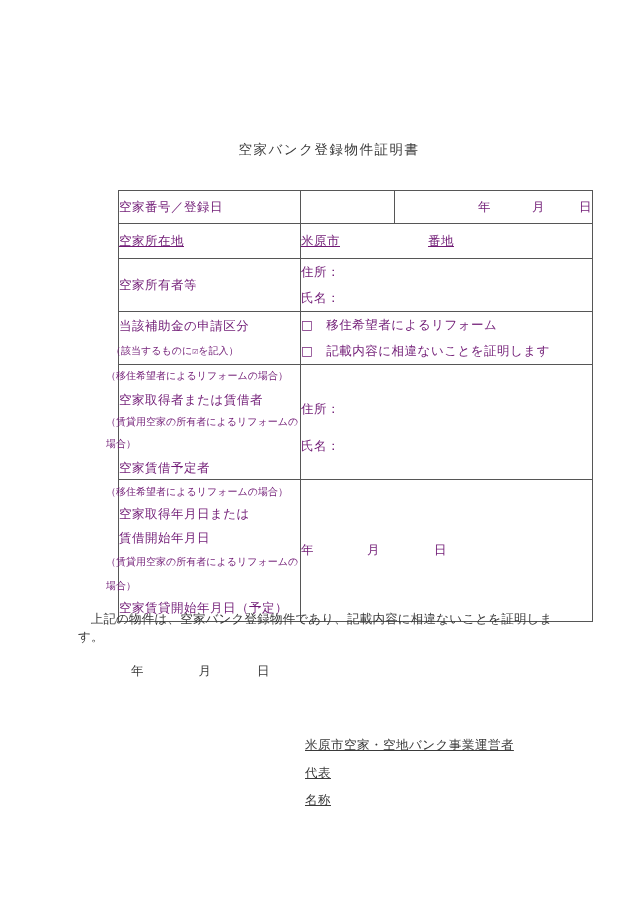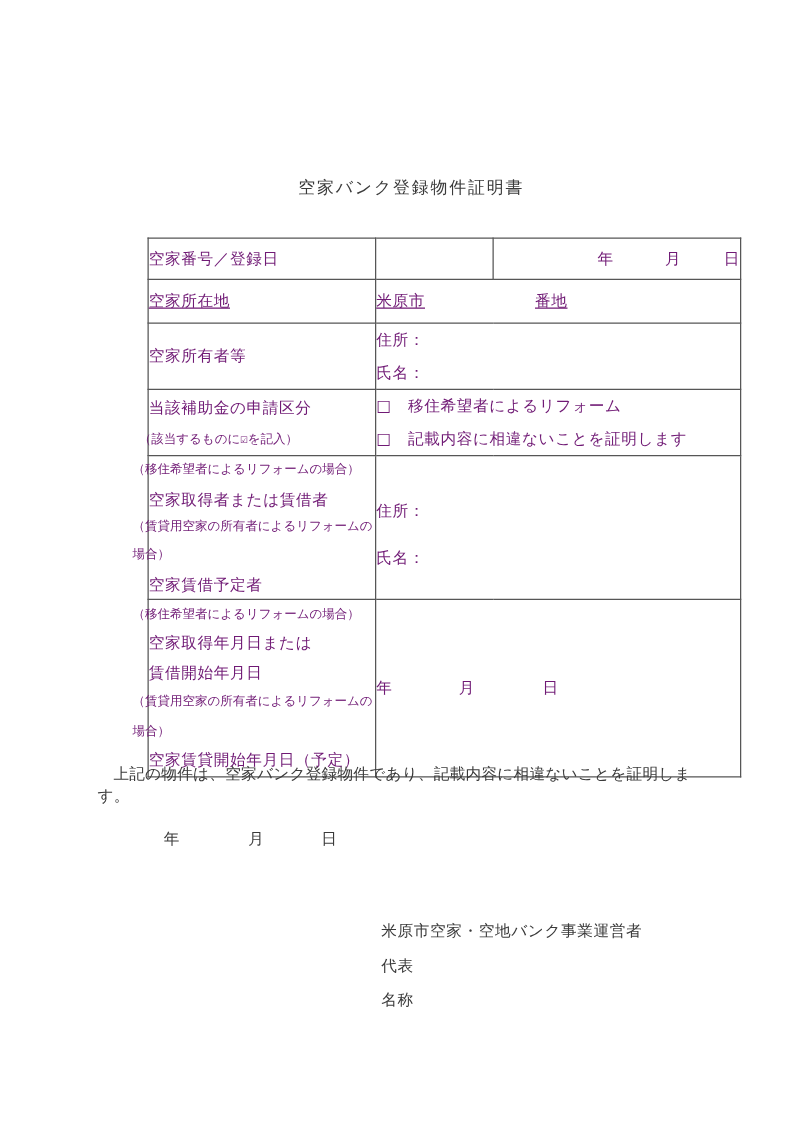--- a/index.html
+++ b/index.html
@@ -127,21 +127,21 @@
   .date-line .m { margin-left: 55px; }
   .date-line .d { margin-left: 46px; }
 
   .issuer {
     position: absolute;
     left: 305px;
     top: 731px;
     font-size: 12.5px;
     letter-spacing: 0.5px;
   }
-  .issuer .issuer-line { line-height: 27.5px; }
+  .issuer .issuer-line { line-height: 27.5px; text-decoration: underline; }
 </style>
 </head>
 <body>
 
 <div class="page">
 
 
   <div class="doc-title">空家バンク登録物件証明書</div>
 
   <table class="form-table">

